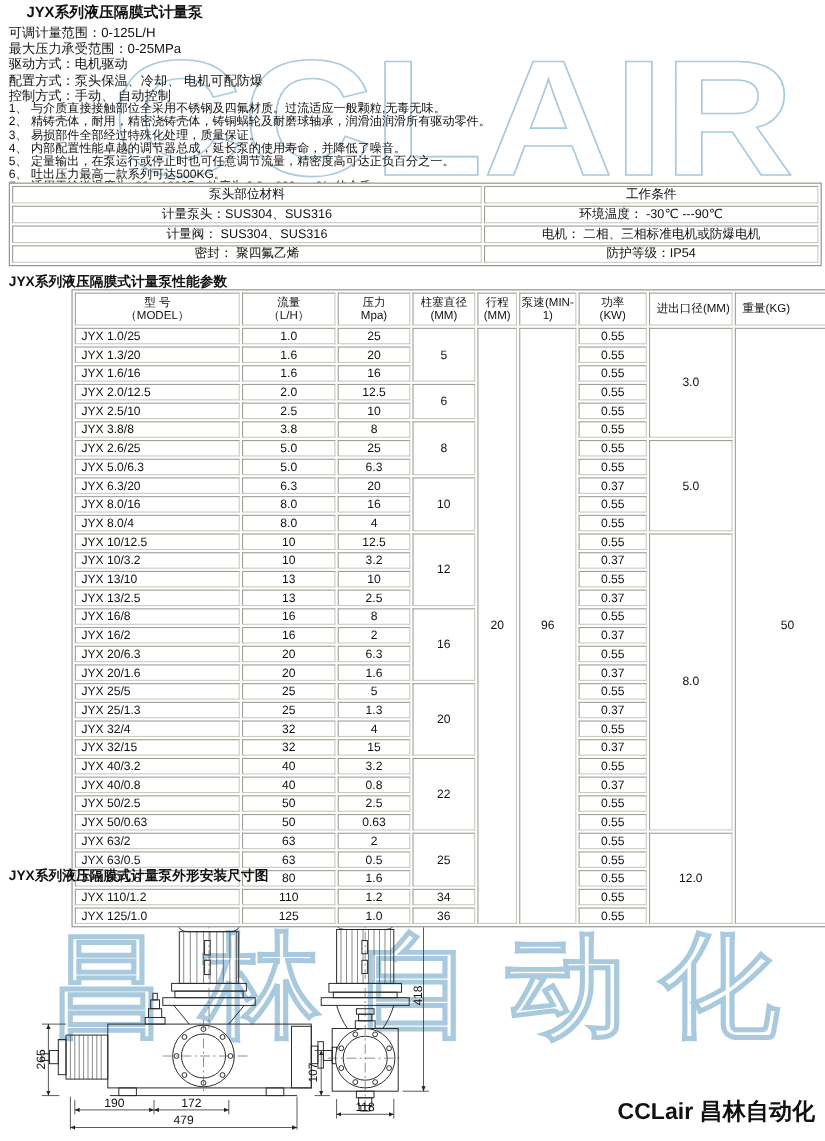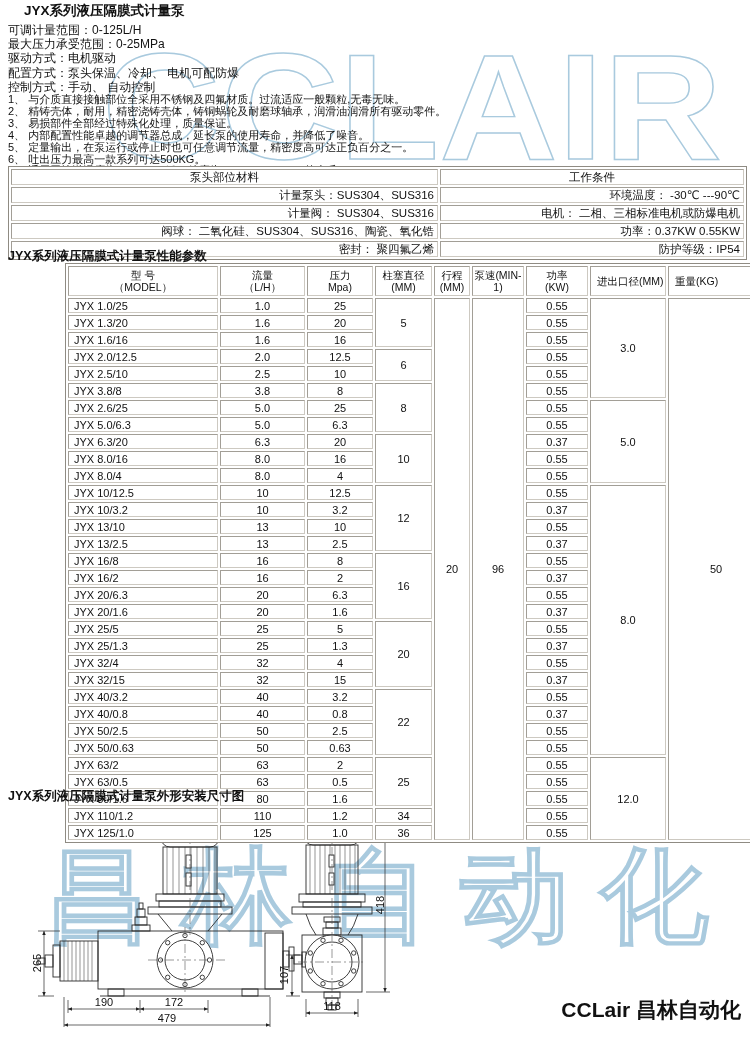--- a/index.html
+++ b/index.html
@@ -11,21 +11,21 @@
   .spec-line{font-size:12px;line-height:14.2px;white-space:nowrap;}
   .feature-line{font-size:11px;line-height:11.9px;white-space:nowrap;}
   
   table{border-collapse:separate;border-spacing:2px;background:#fff;}
   .mat-table{position:absolute;left:8px;top:166px;width:737px;z-index:3;
              border:1px solid #8f8b83;table-layout:fixed;}
   .mat-table th,.mat-table td{border:1px solid #cdc9c1;border-top-color:#a29e96;border-left-color:#a29e96;
              font-size:11.5px;font-weight:400;height:11px;line-height:12px;padding:1px 3px;
              overflow:hidden;white-space:nowrap;}
   .mat-table th{text-align:center;}
-  .mat-table td{text-align:right;}
+  .mat-table td{text-align:center;}
   .sec-title{position:absolute;left:8px;font-size:12.5px;font-weight:700;z-index:3;}
   .perf-table{position:absolute;left:65px;top:263px;width:680px;z-index:3;
               border:1px solid #8f8b83;table-layout:fixed;}
   .perf-table th,.perf-table td{border:1px solid #cdc9c1;border-top-color:#a29e96;border-left-color:#a29e96;
               font-weight:400;text-align:center;vertical-align:middle;overflow:hidden;}
   .perf-table th{font-size:10.5px;line-height:12px;white-space:pre-line;padding:2px 0;}
   .perf-table th.h-left{text-align:left;padding-left:6px;}
   .perf-table td{font-size:11px;height:13px;line-height:12px;padding:0;}
   .perf-table td.c-model{text-align:left;padding-left:5px;white-space:nowrap;}
   
@@ -73,24 +73,20 @@
     </tr>
   </thead>
   <tbody>
     <tr>
       <td>计量泵头：SUS304、SUS316</td>
       <td>环境温度： -30℃ ---90℃</td>
     </tr>
     <tr>
       <td>计量阀： SUS304、SUS316</td>
       <td>电机： 二相、三相标准电机或防爆电机</td>
-    </tr>
-    <tr>
-      <td>阀球： 二氧化硅、SUS304、SUS316、陶瓷、氧化锆</td>
-      <td>功率：0.37KW 0.55KW</td>
     </tr>
     <tr>
       <td>密封： 聚四氟乙烯</td>
       <td>防护等级：IP54</td>
     </tr>
   </tbody>
 </table>
 
 <div class="sec-title" style="top:248px;">JYX系列液压隔膜式计量泵性能参数</div>
 

